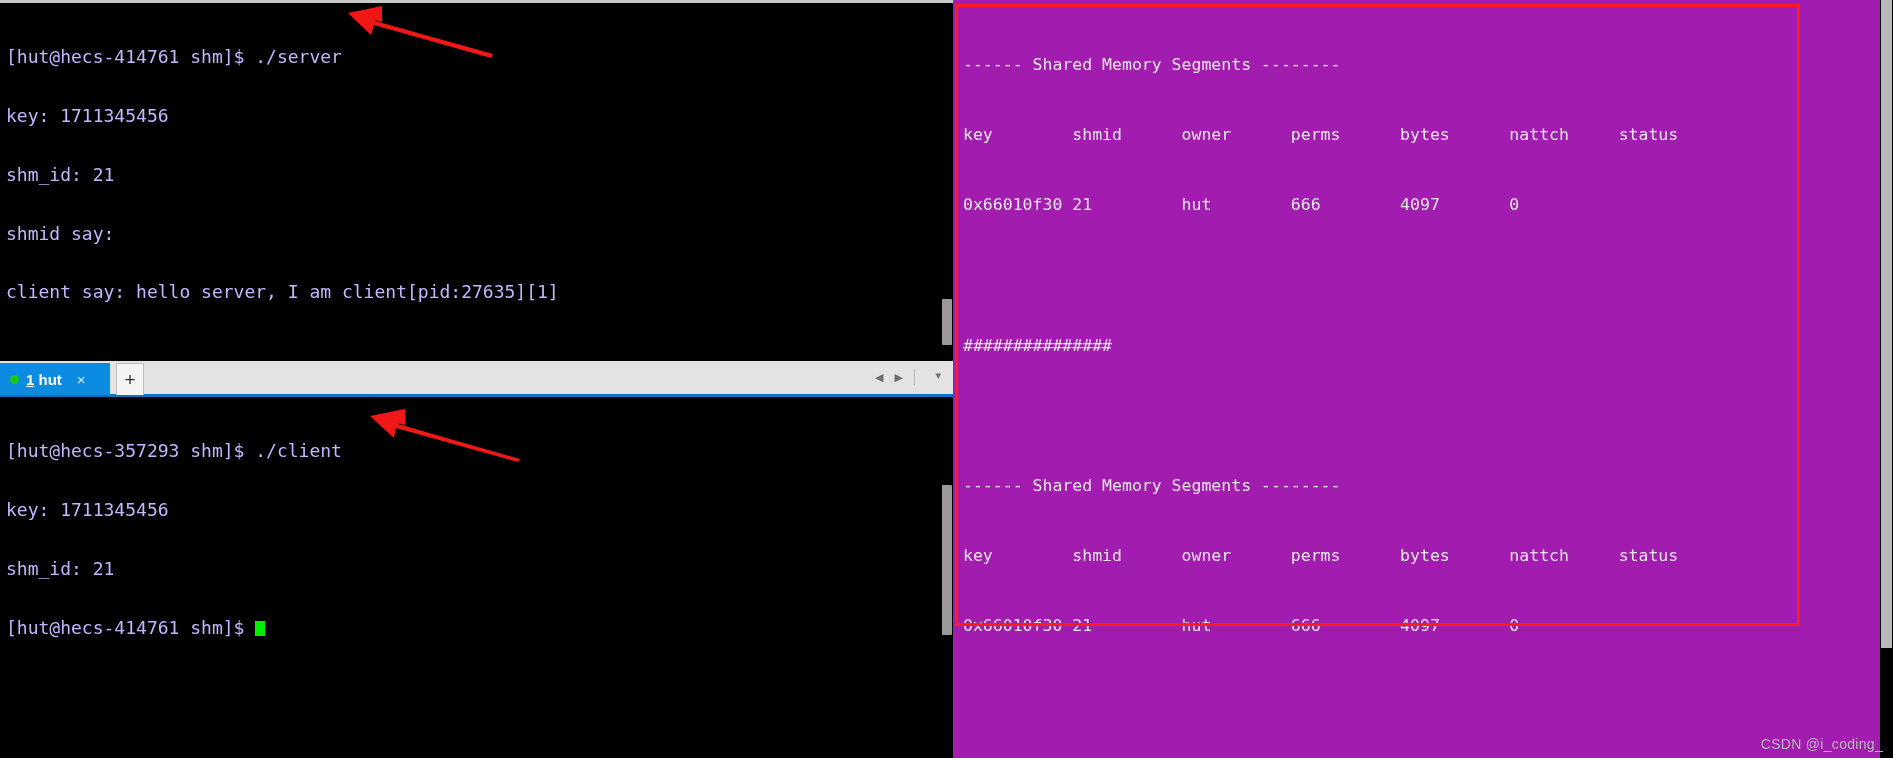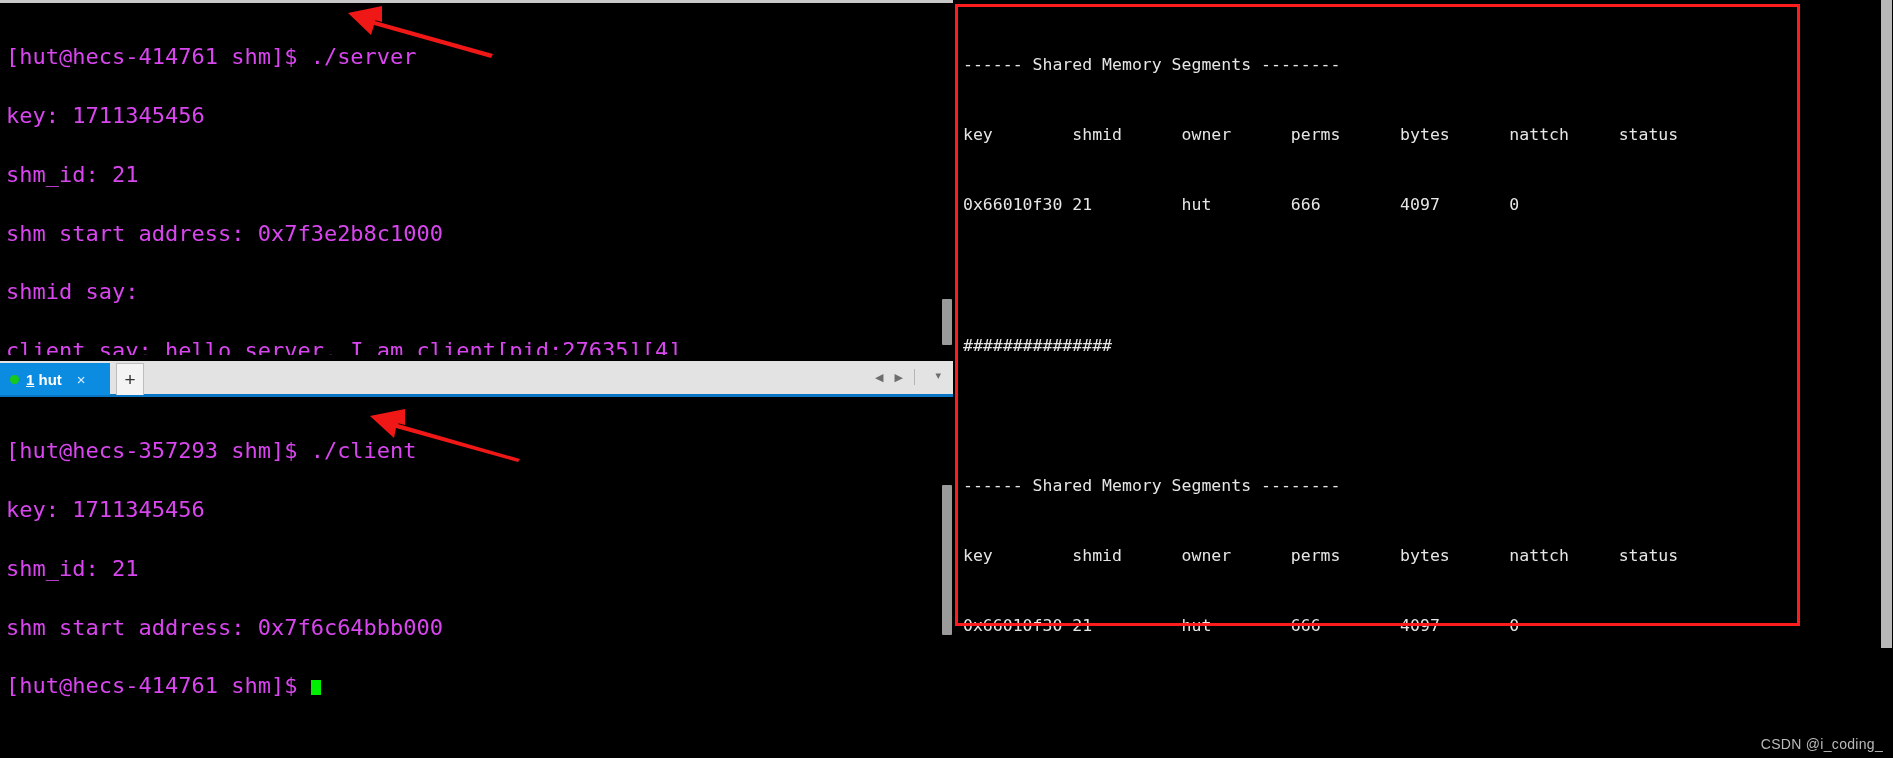--- a/index.html
+++ b/index.html
@@ -41,23 +41,23 @@
   .term-bottom {
     position: absolute;
     left: 0; top: 397px;
     width: 953px;
     height: 361px;
   }
 
   .term-lines {
     padding: 5px 0 0 6px;
     font-family: "DejaVu Sans Mono", monospace;
-    font-size: 22px;
+    font-size: 18px;
     line-height: 19.6px;
-    color: #d946ef;
+    color: #c4b5fd;
     white-space: pre;
     letter-spacing: 0px;
   }
   .term-lines .line { white-space: pre; height: 19.6px; }
 
   .cursor-block {
     display: inline-block;
     width: 10px;
     height: 15px;
     background: #00ee00;
@@ -151,21 +151,21 @@
     width: 1px; height: 16px;
     background: #b6b6b6;
   }
 
   
   .right-col {
     position: absolute;
     left: 953px; top: 0;
     width: 940px;
     height: 758px;
-    background: #000000;
+    background: #a21caf;
     overflow: hidden;
   }
   .right-lines {
     padding: 6px 0 0 10px;
     font-family: "DejaVu Sans Mono", monospace;
     font-size: 16.5px;
     line-height: 23.4px;
     color: #e6e6e6;
     white-space: pre;
   }
@@ -221,23 +221,22 @@
 
 <div id="app">
 
   <div class="left-col">
 
     <div class="term-pane term-top">
       <div class="term-lines">
         <div class="line">[hut@hecs-414761 shm]$ ./server</div>
         <div class="line">key: 1711345456</div>
         <div class="line">shm_id: 21</div>
-        <div class="line">shm start address: 0x7f3e2b8c1000</div>
         <div class="line">shmid say:</div>
-        <div class="line">client say: hello server, I am client[pid:27635][4]</div>
+        <div class="line">client say: hello server, I am client[pid:27635][1]</div>
         
         
         
         
         
         
         
         
         
       </div>
@@ -261,21 +260,20 @@
       <div class="tabnav" style="right:12px;">
         <span>▾</span>
       </div>
     </div>
 
     <div class="term-pane term-bottom">
       <div class="term-lines">
         <div class="line">[hut@hecs-357293 shm]$ ./client</div>
         <div class="line">key: 1711345456</div>
         <div class="line">shm_id: 21</div>
-        <div class="line">shm start address: 0x7f6c64bbb000</div>
         <div class="line"><span>[hut@hecs-414761 shm]$ </span><span class="cursor-block"></span></div>
       </div>
       <div class="vscroll" style="top:0; height:361px;">
         <div class="thumb" style="top:88px; height:150px;"></div>
       </div>
     </div>
 
     <svg class="arrow-svg" style="left:330px; top:4px;" width="165" height="55" viewBox="0 0 165 55">
       <path d="M 163 50 L 45 17 L 52 8 L 18 9 L 41 31 L 44 21 L 161 54 Z" fill="#f01717"></path>
       <path d="M 18 9 L 52 2 L 52 18 Z" fill="#f01717"></path>

